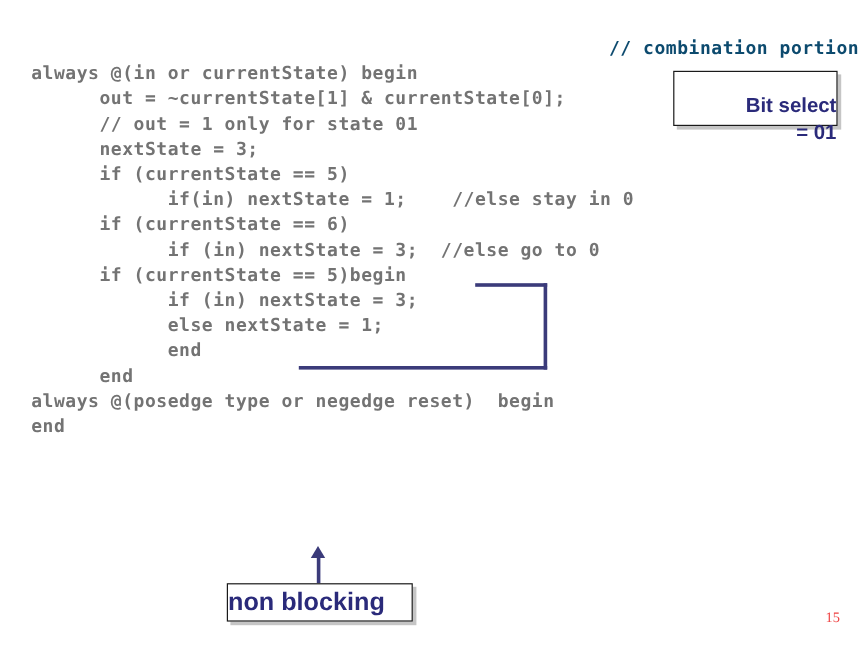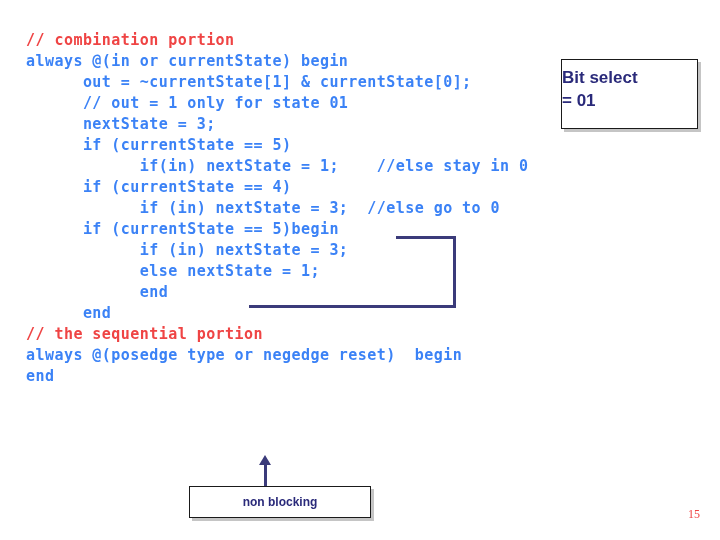--- a/index.html
+++ b/index.html
@@ -24,55 +24,56 @@
     width: 690px;
   }
   .code-line {
     height: 21px;
     line-height: 21px;
     white-space: pre;
     font-family: "DejaVu Sans Mono", "Liberation Mono", monospace;
     font-size: 15px;
     font-weight: bold;
     letter-spacing: 0.45px;
-    color: #3b82f6;
+    color: #737373;
   }
   .code-line.comment {
-    color: #ef4444;
+    color: #0c4a6e;
+    text-align: right;
   }
 
   
   .callout {
     position: absolute;
     background: #ffffff;
     border: 1px solid #1a1a1a;
     box-shadow: 3px 3px 0 0 rgba(150,150,150,0.55);
     font-family: "Liberation Sans", sans-serif;
     font-weight: bold;
     color: #2A2A7A;
     box-sizing: border-box;
   }
   #bit-select-callout {
     left: 561px;
     top: 59px;
     width: 137px;
-    height: 70px;
-    padding-top: 6px;
-    text-align: left;
+    height: 46px;
+    padding-top: 16px;
+    text-align: right;
     font-size: 17px;
     line-height: 23px;
   }
   #non-blocking-callout {
     left: 189px;
     top: 486px;
-    width: 182px;
+    width: 155px;
     height: 32px;
-    text-align: center;
+    text-align: left;
     line-height: 30px;
-    font-size: 12px;
+    font-size: 21px;
   }
 
   
   .bracket-seg {
     position: absolute;
     background: #3B3B7A;
   }
   #bracket-top    { left: 396px; top: 236px; width: 60px;  height: 3px; }
   #bracket-right  { left: 453px; top: 236px; width: 3px;   height: 72px; }
   #bracket-bottom { left: 249px; top: 305px; width: 207px; height: 3px; }
@@ -113,28 +114,27 @@
 <div id="slide">
 
   <div id="code">
       <div class="code-line comment">// combination portion</div>
       <div class="code-line">always @(in or currentState) begin</div>
       <div class="code-line">      out = ~currentState[1] &amp; currentState[0];</div>
       <div class="code-line">      // out = 1 only for state 01</div>
       <div class="code-line">      nextState = 3;</div>
       <div class="code-line">      if (currentState == 5)</div>
       <div class="code-line">            if(in) nextState = 1;    //else stay in 0</div>
-      <div class="code-line">      if (currentState == 4)</div>
+      <div class="code-line">      if (currentState == 6)</div>
       <div class="code-line">            if (in) nextState = 3;  //else go to 0</div>
       <div class="code-line">      if (currentState == 5)begin</div>
       <div class="code-line">            if (in) nextState = 3;</div>
       <div class="code-line">            else nextState = 1;</div>
       <div class="code-line">            end</div>
       <div class="code-line">      end</div>
-      <div class="code-line comment">// the sequential portion</div>
       <div class="code-line">always @(posedge type or negedge reset)  begin</div>
       <div class="code-line">end</div>
     </div>
 
   <div id="bracket-top" class="bracket-seg"></div>
   <div id="bracket-right" class="bracket-seg"></div>
   <div id="bracket-bottom" class="bracket-seg"></div>
 
   <div id="bit-select-callout" class="callout">
     <div>Bit select</div>

